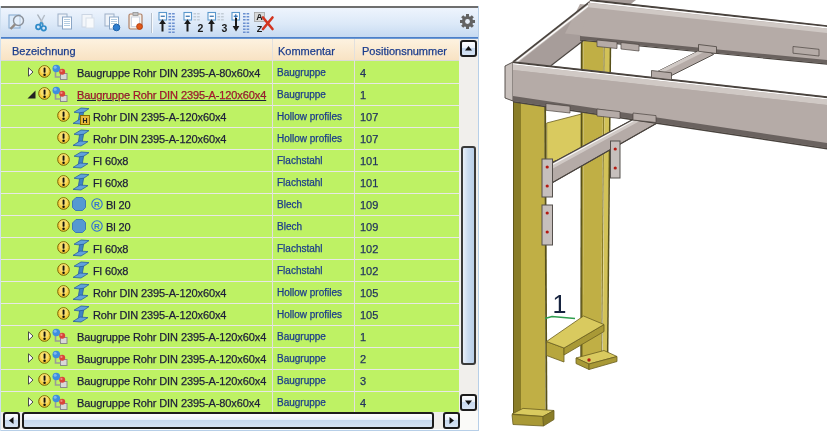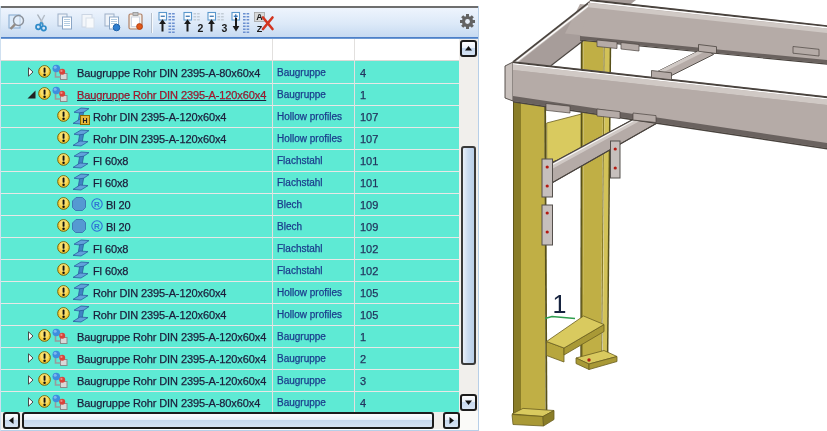--- a/index.html
+++ b/index.html
@@ -2,21 +2,21 @@
 <html><head><meta charset="utf-8">
 <style>
 html,body{margin:0;padding:0;}
 body{width:827px;height:431px;background:#fff;font-family:"Liberation Sans",sans-serif;position:relative;overflow:hidden;}
 #panel{position:absolute;left:0;top:6px;width:478px;height:425px;background:#fff;border-left:1px solid #cfe0f0;}
 #topline{position:absolute;left:0;top:0;width:478px;height:2px;background:#6e6e6e;}
 #toolbar{position:absolute;left:0;top:2px;width:477px;height:29px;background:linear-gradient(#eef4fd,#dce9f8 55%,#c6daf1);}
 #tbline{position:absolute;left:0;top:31px;width:477px;height:2px;background:linear-gradient(#3c72c2,#7fa8d9);}
 #header{position:absolute;left:0;top:33px;width:477px;height:22px;background:linear-gradient(#fdf2e0,#f8e2c2);}
 #header .ht{position:absolute;top:6px;font-size:11px;color:#1b3c8c;-webkit-text-stroke:0.25px #1b3c8c;}
-#rows{position:absolute;left:0;top:55px;width:458px;height:352px;background:#5eead4;}
+#rows{position:absolute;left:0;top:55px;width:458px;height:352px;background:#bef264;}
 .row{position:absolute;left:0;width:458px;height:22px;border-bottom:1px solid #e8e8e6;}
 .row .bez{position:absolute;top:6px;font-size:11px;letter-spacing:-0.1px;color:#1c1c3a;white-space:nowrap;-webkit-text-stroke:0.25px #1c1c3a;}
 .row .kom{position:absolute;left:276px;top:6px;font-size:10px;color:#1b3c8c;-webkit-text-stroke:0.25px #1b3c8c;}
 .row .pos{position:absolute;left:359px;top:6px;font-size:11px;color:#23355e;-webkit-text-stroke:0.25px #23355e;}
 .red{color:#e81425 !important;text-decoration:underline;}
 .colsep1{position:absolute;left:271px;top:33px;width:1px;height:374px;background:#e2e0de;}
 .colsep2{position:absolute;left:353px;top:33px;width:1px;height:374px;background:#e2e0de;}
 .hline{position:absolute;left:0;top:54px;width:458px;height:1px;background:#dcdad6;}
 .ricon{position:absolute;}
 
@@ -188,20 +188,25 @@
         <rect x="465" y="6" width="3" height="3.4" fill="#636363" transform="rotate(135 466.5 13.5)"></rect>
         <rect x="465" y="6" width="3" height="3.4" fill="#636363" transform="rotate(180 466.5 13.5)"></rect>
         <rect x="465" y="6" width="3" height="3.4" fill="#636363" transform="rotate(225 466.5 13.5)"></rect>
         <rect x="465" y="6" width="3" height="3.4" fill="#636363" transform="rotate(270 466.5 13.5)"></rect>
         <rect x="465" y="6" width="3" height="3.4" fill="#636363" transform="rotate(315 466.5 13.5)"></rect>
         <circle cx="466.5" cy="13.5" r="5.6" fill="#636363"></circle>
         <circle cx="466.5" cy="13.5" r="2.4" fill="#e6eef9"></circle>
       </svg>
     </div>
 <div id="tbline"></div>
+<div id="header">
+  <span class="ht" style="left:11px">Bezeichnung</span>
+  <span class="ht" style="left:277px">Kommentar</span>
+  <span class="ht" style="left:361px">Positionsnummer</span>
+</div>
 <div class="hline"></div>
 <div id="rows">
 <div class="row" style="top:0px">
         <svg class="ricon" style="left:27px;top:6px" width="6" height="10">
           <use href="#tric"></use>
         </svg>
         <svg class="ricon" style="left:37px;top:4px" width="13" height="13">
           <use href="#warn"></use>
         </svg>
         <svg class="ricon" style="left:50px;top:3px" width="17" height="17">

